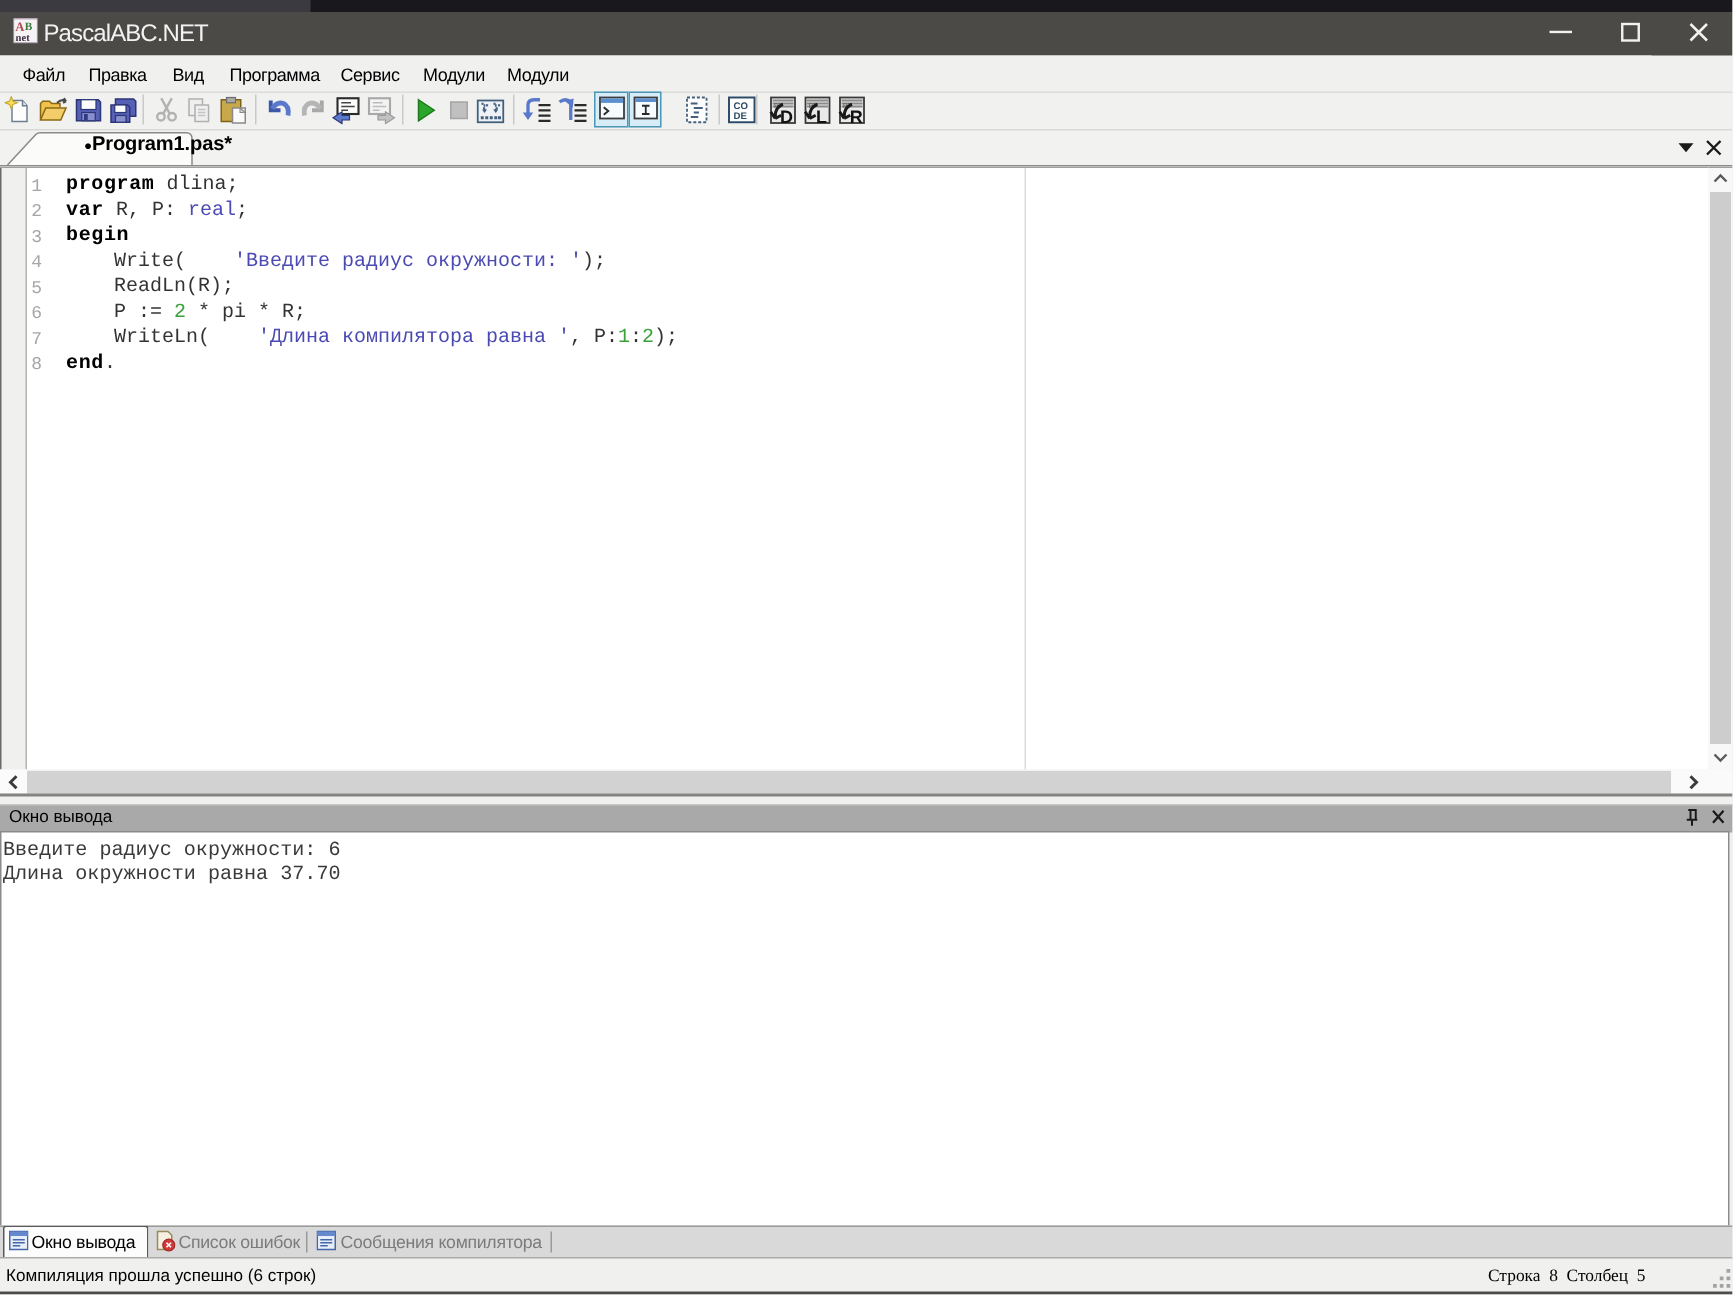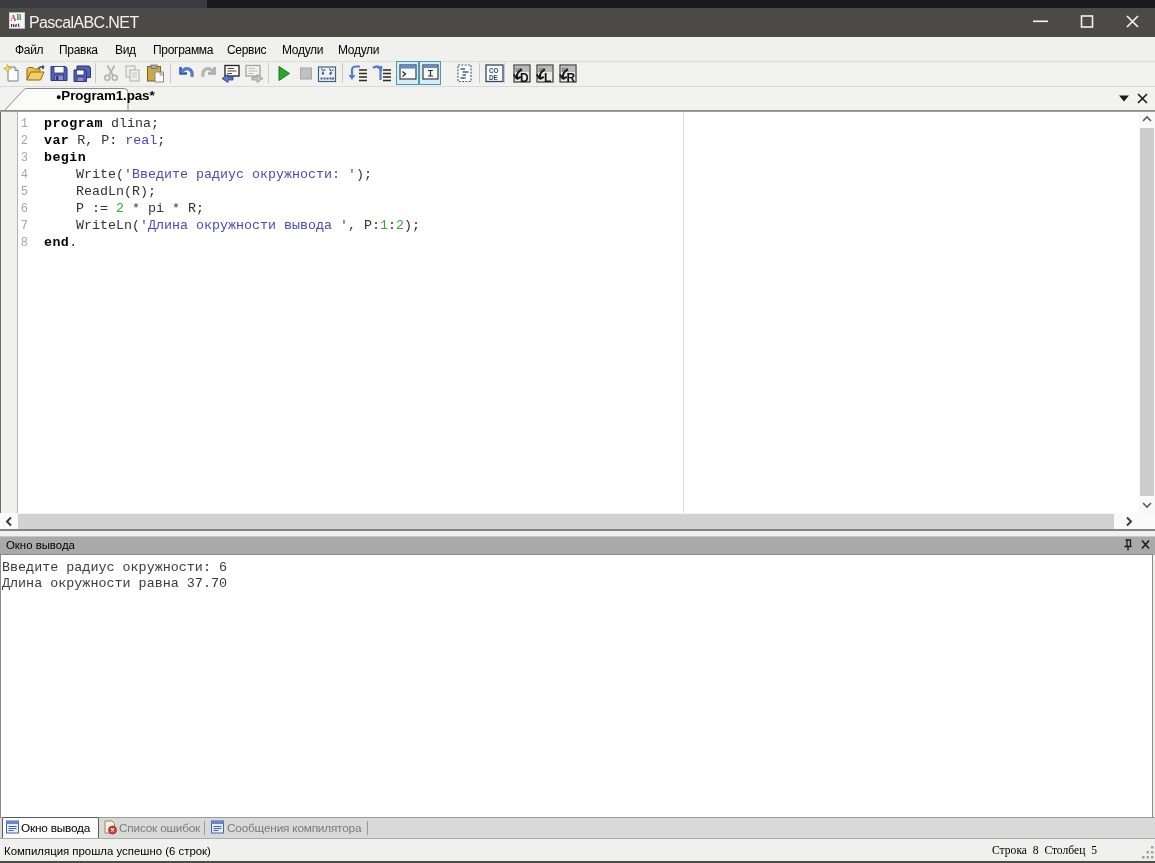--- a/index.html
+++ b/index.html
@@ -24,21 +24,21 @@
   #tabline{left:0;top:110px;width:1155px;height:1px;background:#8c8c8c;}
   #tabtext{left:28px;top:89px;font-size:13.4px;line-height:1.1;font-weight:bold;color:#000;letter-spacing:-0.1px;margin-left:28px;}
   
   #editor{left:0;top:111px;width:1139px;height:402px;background:#fff;border-top:1px solid #a0a0a0;}
   #gutter{left:0;top:0;width:16px;height:402px;background:#f0f0ef;border-left:1px solid #6a6a6a;border-right:1px solid #b4b4b4;}
   #lnums{left:0px;top:4.2px;width:28px;text-align:right;color:#a6a6a6;
          font-family:"Liberation Mono",monospace;font-size:12px;line-height:17px;}
   #marginline{left:683px;top:0;width:1px;height:402px;background:#dcdcdc;}
   #code{left:44px;top:2.5px;font-family:"Liberation Mono",monospace;font-size:13.33px;line-height:17px;color:#333;white-space:pre;}
   #code b{color:#000;letter-spacing:0.42px;}
-  .str{color:#4a4ab2;}
+  .str{color:#4a4ab2;margin-left:32px;}
   .num{color:#3ba23b;}
   .typ{color:#4a4ab2;text-align:center;}
   
   #vsb{left:1139px;top:111px;width:16px;height:402px;background:#f8f8f8;border-top:1px solid #a0a0a0;}
   #vthumb{left:1140px;top:128px;width:14px;height:368px;background:#cdcdcd;}
   
   #hsb{left:0;top:513px;width:1155px;height:16px;background:#f2f2f2;}
   #hthumb{left:18px;top:514px;width:1096px;height:15px;background:#d2d2d2;}
   #hsepline{left:0;top:529px;width:1155px;height:2px;background:#848484;}
   
@@ -95,21 +95,21 @@
   <div class="abs" id="editor">
     <div class="abs" id="gutter"></div>
     <div class="abs" id="marginline"></div>
     <div class="abs" id="lnums">1<br>2<br>3<br>4<br>5<br>6<br>7<br>8</div>
     <div class="abs" id="code"><b>program</b> dlina;
 <b>var</b> R, P: <span class="typ">real</span>;
 <b>begin</b>
     Write(<span class="str">'Введите радиус окружности: '</span>);
     ReadLn(R);
     P := <span class="num">2</span> * pi * R;
-    WriteLn(<span class="str">'Длина окружности вывода '</span>, P:<span class="num">1</span>:<span class="num">2</span>);
+    WriteLn(<span class="str">'Длина компилятора равна '</span>, P:<span class="num">1</span>:<span class="num">2</span>);
 <b>end</b>.</div>
   </div>
   <div class="abs" id="vsb"></div>
   <div class="abs" id="vthumb"></div>
   <svg class="abs" style="left:1140px;top:113px" width="14" height="12" viewBox="0 0 14 12">
     <path d="M3 8 L7 4 L11 8" fill="none" stroke="#5a5a5a" stroke-width="1.6"></path>
   </svg>
   <svg class="abs" style="left:1140px;top:499px" width="14" height="12" viewBox="0 0 14 12">
     <path d="M3 4 L7 8 L11 4" fill="none" stroke="#5a5a5a" stroke-width="1.6"></path>
   </svg>

